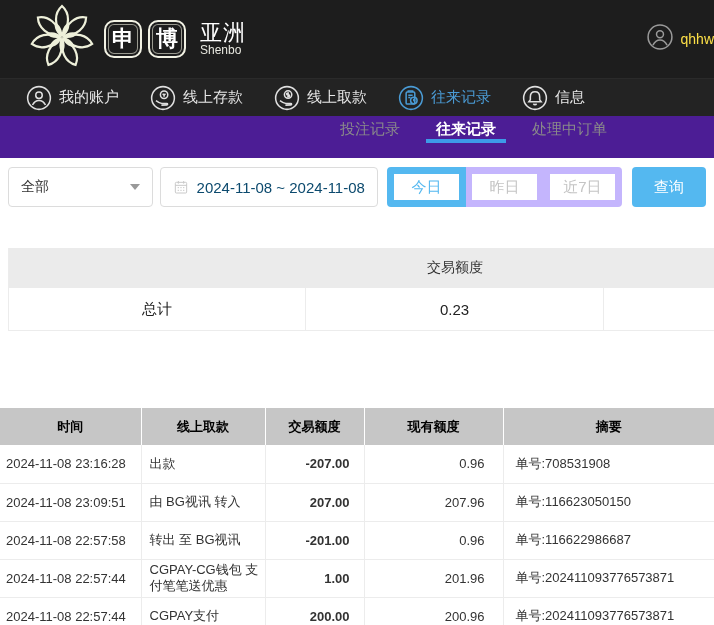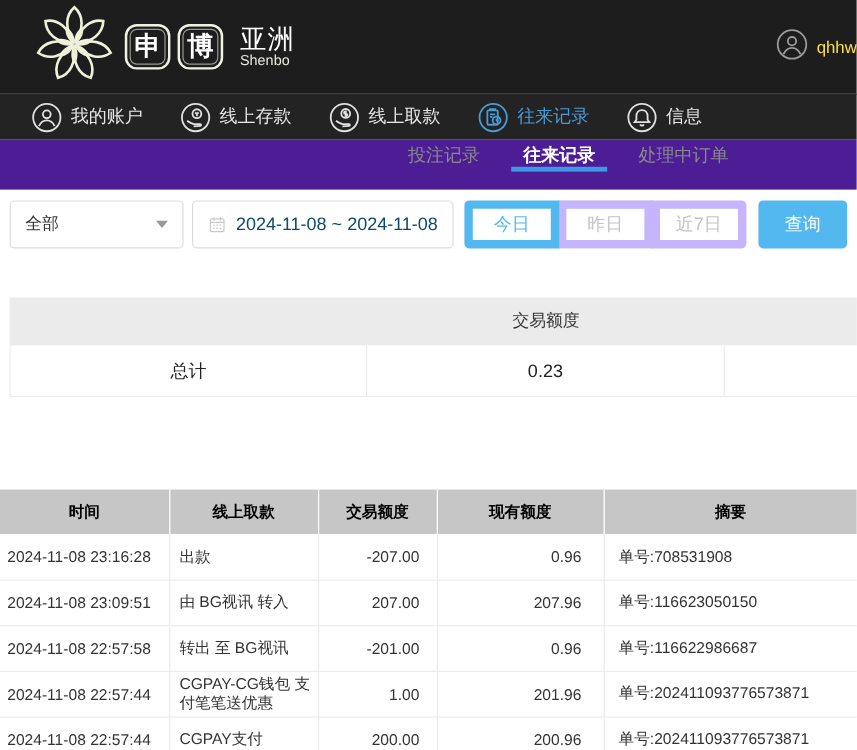--- a/index.html
+++ b/index.html
@@ -54,21 +54,21 @@
 
   
   .tx-table { margin-top:77px; width:714px; border-collapse:collapse; table-layout:fixed; }
   .tx-table th { background:#c6c6c6; color:#000000; font-size:13px; font-weight:bold; height:37px; border-right:1px solid #fff; text-align:center; }
   .tx-table th:last-child { border-right:none; }
   .tx-table td { height:38px; font-size:13px; color:#333; border-bottom:1px solid #ececec; border-right:1px solid #ececec; padding:2px 6px; background:#fff; }
   .tx-table td:last-child { border-right:none; }
   .col-time { width:141px; } .col-type { width:124px; } .col-amt { width:99px; } .col-bal { width:139px; } .col-memo { width:211px; }
   td.c-time { padding-left:6px; white-space:nowrap; }
   td.c-type { padding-left:8px; line-height:1.25; }
-  td.c-amt { text-align:right; padding-right:14px; }
+  td.c-amt { text-align:right; padding-right:14px;font-weight:bold; }
   td.c-bal { text-align:right; padding-right:18px; }
   td.c-memo { padding-left:12px; white-space:nowrap; }
 </style>
 </head>
 <body>
 
 <div class="top-header">
   <div class="logo-wrap">
     <span>
       <svg width="64" height="68" viewBox="0 0 64 68">

